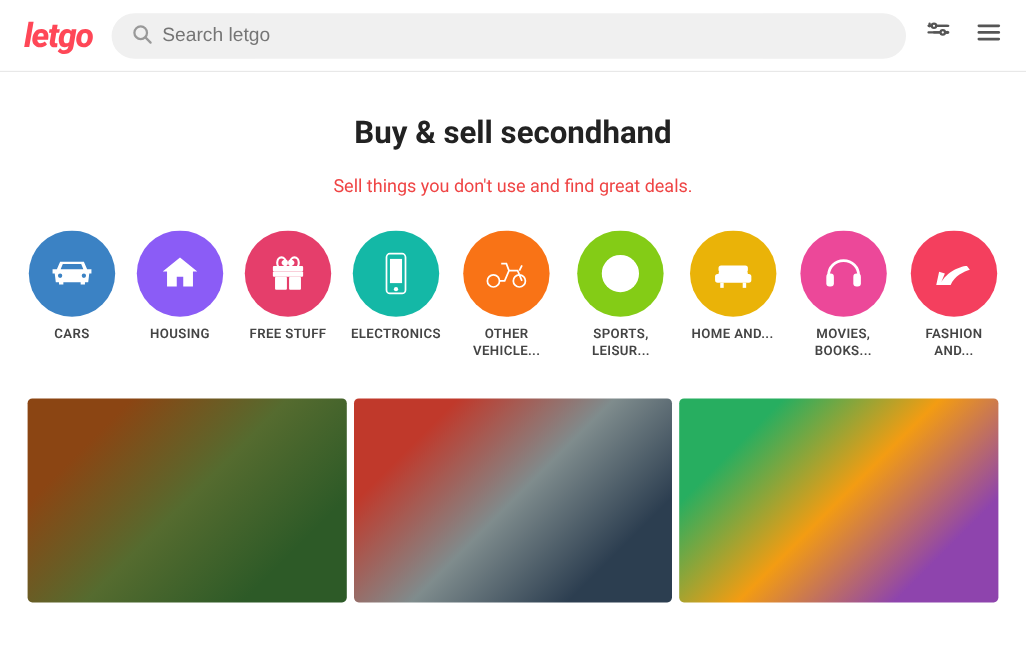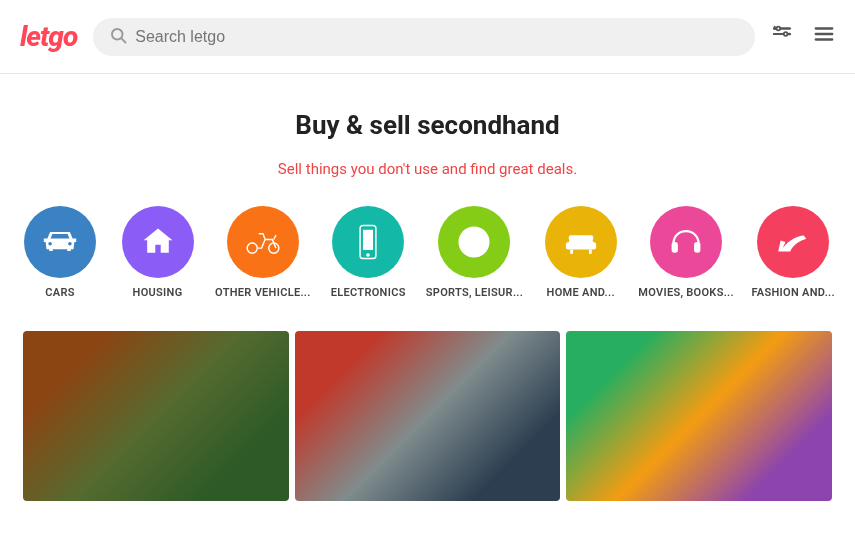--- a/index.html
+++ b/index.html
@@ -11,21 +11,21 @@
       overflow-x: hidden;
     }
 
     
     .header {
       display: flex;
       align-items: center;
       padding: 10px 20px;
       background: #fff;
       border-bottom: 1px solid #e8e8e8;
-      height: 74px;
+      height: 60px;
       gap: 16px;
     }
     .logo {
       font-size: 28px;
       font-weight: 800;
       color: #ff4757;
       font-style: italic;
       letter-spacing: -1px;
       flex-shrink: 0;
     }
@@ -220,40 +220,54 @@
     </div>
     <div class="category-item">
       <div class="category-circle" style="background: rgb(139, 92, 246);">
         <svg viewBox="0 0 40 40" fill="white">
           <path d="M20 5L4 18h4v14h9v-9h6v9h9V18h4L20 5z"></path>
         </svg>
       </div>
       <div class="category-label">HOUSING</div>
     </div>
     <div class="category-item">
+      <div class="category-circle" style="background: rgb(229, 62, 107);">
+        <svg viewBox="0 0 40 40" fill="white">
+          <rect x="6" y="18" width="28" height="5" rx="1"></rect>
+          <rect x="8" y="23" width="11" height="12" rx="1"></rect>
+          <rect x="21" y="23" width="11" height="12" rx="1"></rect>
+          <path d="M20 18v17M14 10c0-3 6-5 6 0s-6 3-6 0zm12 0c0-3-6-5-6 0s6 3 6 0z"></path>
+          <ellipse cx="14" cy="10" rx="4" ry="5" fill="none" stroke="white" stroke-width="2"></ellipse>
+          <ellipse cx="26" cy="10" rx="4" ry="5" fill="none" stroke="white" stroke-width="2"></ellipse>
+          <rect x="6" y="13" width="28" height="5" rx="1"></rect>
+        </svg>
+      </div>
+      <div class="category-label">FREE STUFF</div>
+    </div>
+    <div class="category-item">
+      <div class="category-circle" style="background: rgb(20, 184, 166);">
+        <svg viewBox="0 0 30 50" fill="white">
+          <rect x="4" y="2" width="22" height="46" rx="4" ry="4" stroke="white" stroke-width="2" fill="none"></rect>
+          <rect x="8" y="8" width="14" height="28" fill="white"></rect>
+          <circle cx="15" cy="43" r="2.5" fill="white"></circle>
+        </svg>
+      </div>
+      <div class="category-label">ELECTRONICS</div>
+    </div>
+    <div class="category-item">
       <div class="category-circle" style="background: rgb(249, 115, 22);">
         <svg viewBox="0 0 50 35" fill="white">
           <circle cx="10" cy="26" r="7" stroke="white" stroke-width="2" fill="none"></circle>
           <circle cx="40" cy="26" r="7" stroke="white" stroke-width="2" fill="none"></circle>
           <path d="M17 26h6l5-12h10l5 12" stroke="white" stroke-width="2" fill="none"></path>
           <path d="M28 14l-3-8h-6" stroke="white" stroke-width="2" fill="none"></path>
           <path d="M40 14l3-6" stroke="white" stroke-width="2" fill="none"></path>
         </svg>
       </div>
       <div class="category-label">OTHER VEHICLE...</div>
-    </div>
-    <div class="category-item">
-      <div class="category-circle" style="background: rgb(20, 184, 166);">
-        <svg viewBox="0 0 30 50" fill="white">
-          <rect x="4" y="2" width="22" height="46" rx="4" ry="4" stroke="white" stroke-width="2" fill="none"></rect>
-          <rect x="8" y="8" width="14" height="28" fill="white"></rect>
-          <circle cx="15" cy="43" r="2.5" fill="white"></circle>
-        </svg>
-      </div>
-      <div class="category-label">ELECTRONICS</div>
     </div>
     <div class="category-item">
       <div class="category-circle" style="background: rgb(132, 204, 22);">
         <svg viewBox="0 0 40 40" fill="none">
           <circle cx="20" cy="20" r="16" stroke="white" stroke-width="2.5"></circle>
           <path d="M4 20h32M20 4v32" stroke="white" stroke-width="1.5"></path>
           <path d="M8 8c4 4 8 8 8 12s-4 8-8 12" stroke="white" stroke-width="1.5"></path>
           <path d="M32 8c-4 4-8 8-8 12s4 8 8 12" stroke="white" stroke-width="1.5"></path>
         </svg>
       </div>

